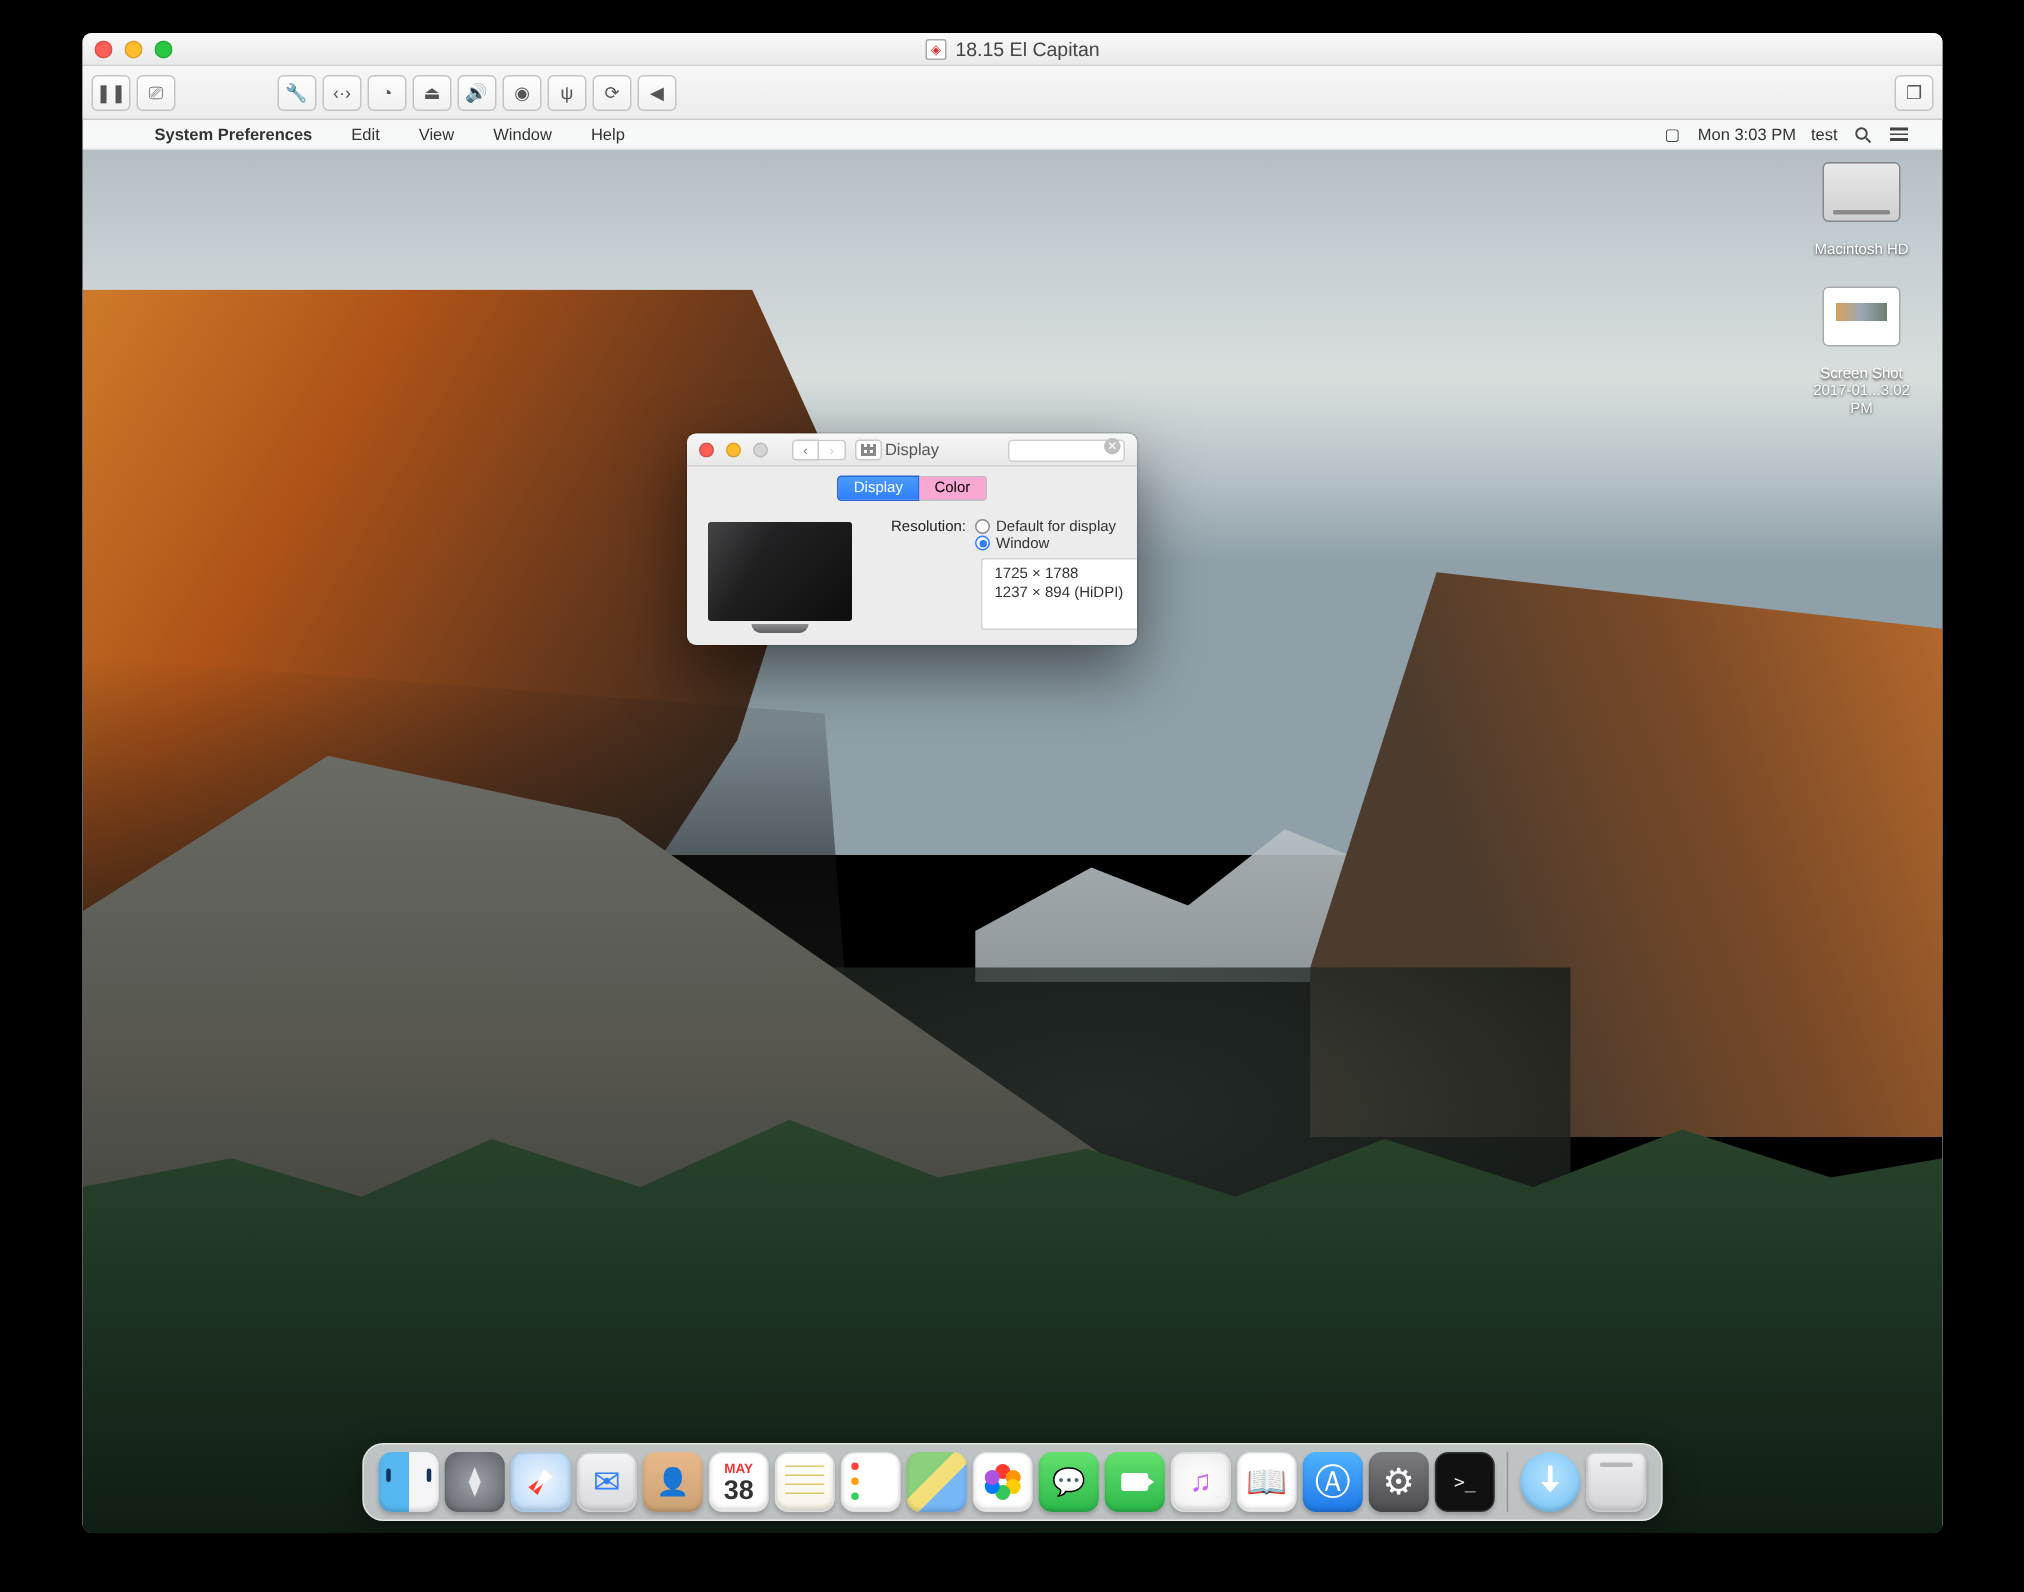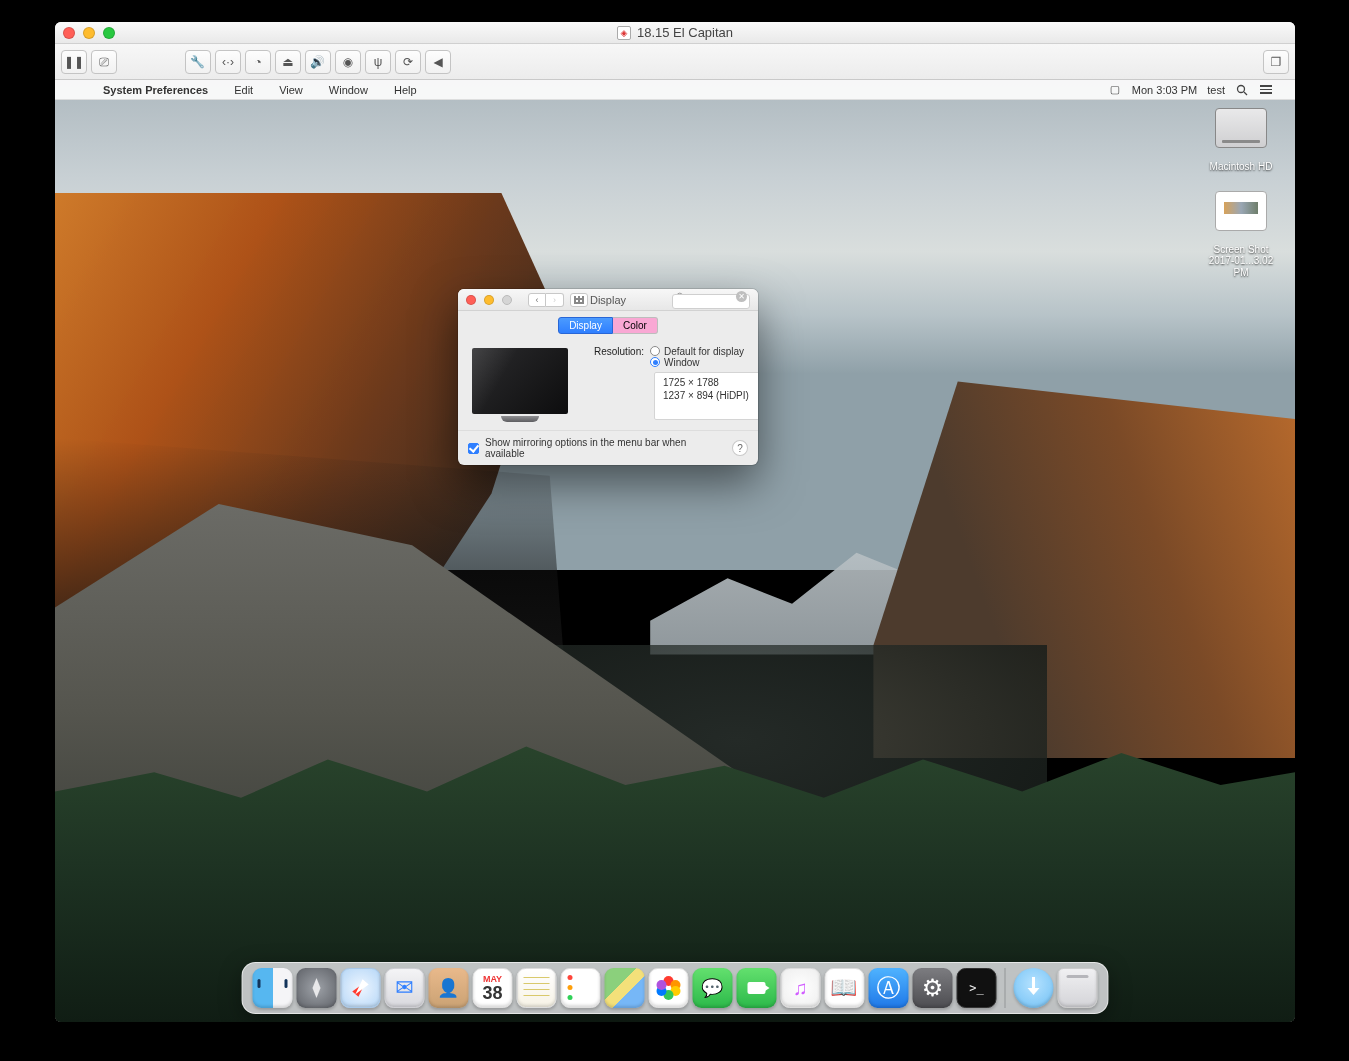--- a/index.html
+++ b/index.html
@@ -287,25 +287,20 @@
               </div>
               <div class="res-list">
                 <div class="res-item">1725 × 1788</div>
                 <div class="res-item">1237 × 894 (HiDPI)</div>
               </div>
             </div>
           </div>
         </div>
       </div>
 
-      <div class="pref-footer">
-        <div class="checkbox"></div>
-        <span>Show mirroring options in the menu bar when available</span>
-        <div class="helpbtn">?</div>
-      </div>
     </div>
 
     <div class="dock">
       <div class="dock-item d-finder"></div>
       <div class="dock-item d-launch">
         <svg viewBox="0 0 24 24">
             <path d="M12 2 L16 12 L12 22 L8 12 Z" fill="#e8e8ea"></path>
           </svg>
       </div>
       <div class="dock-item d-safari">

